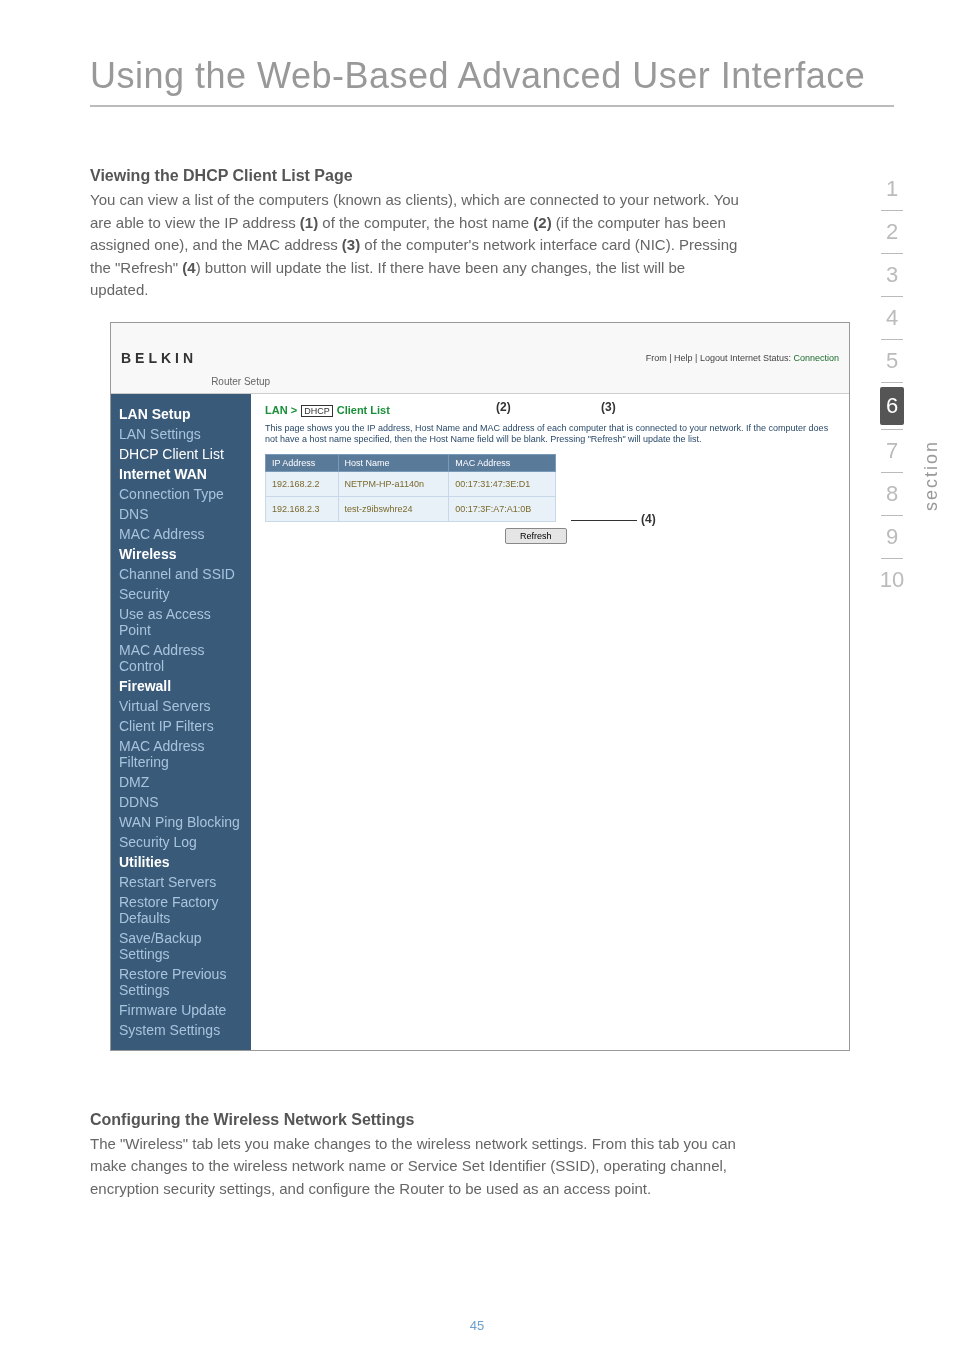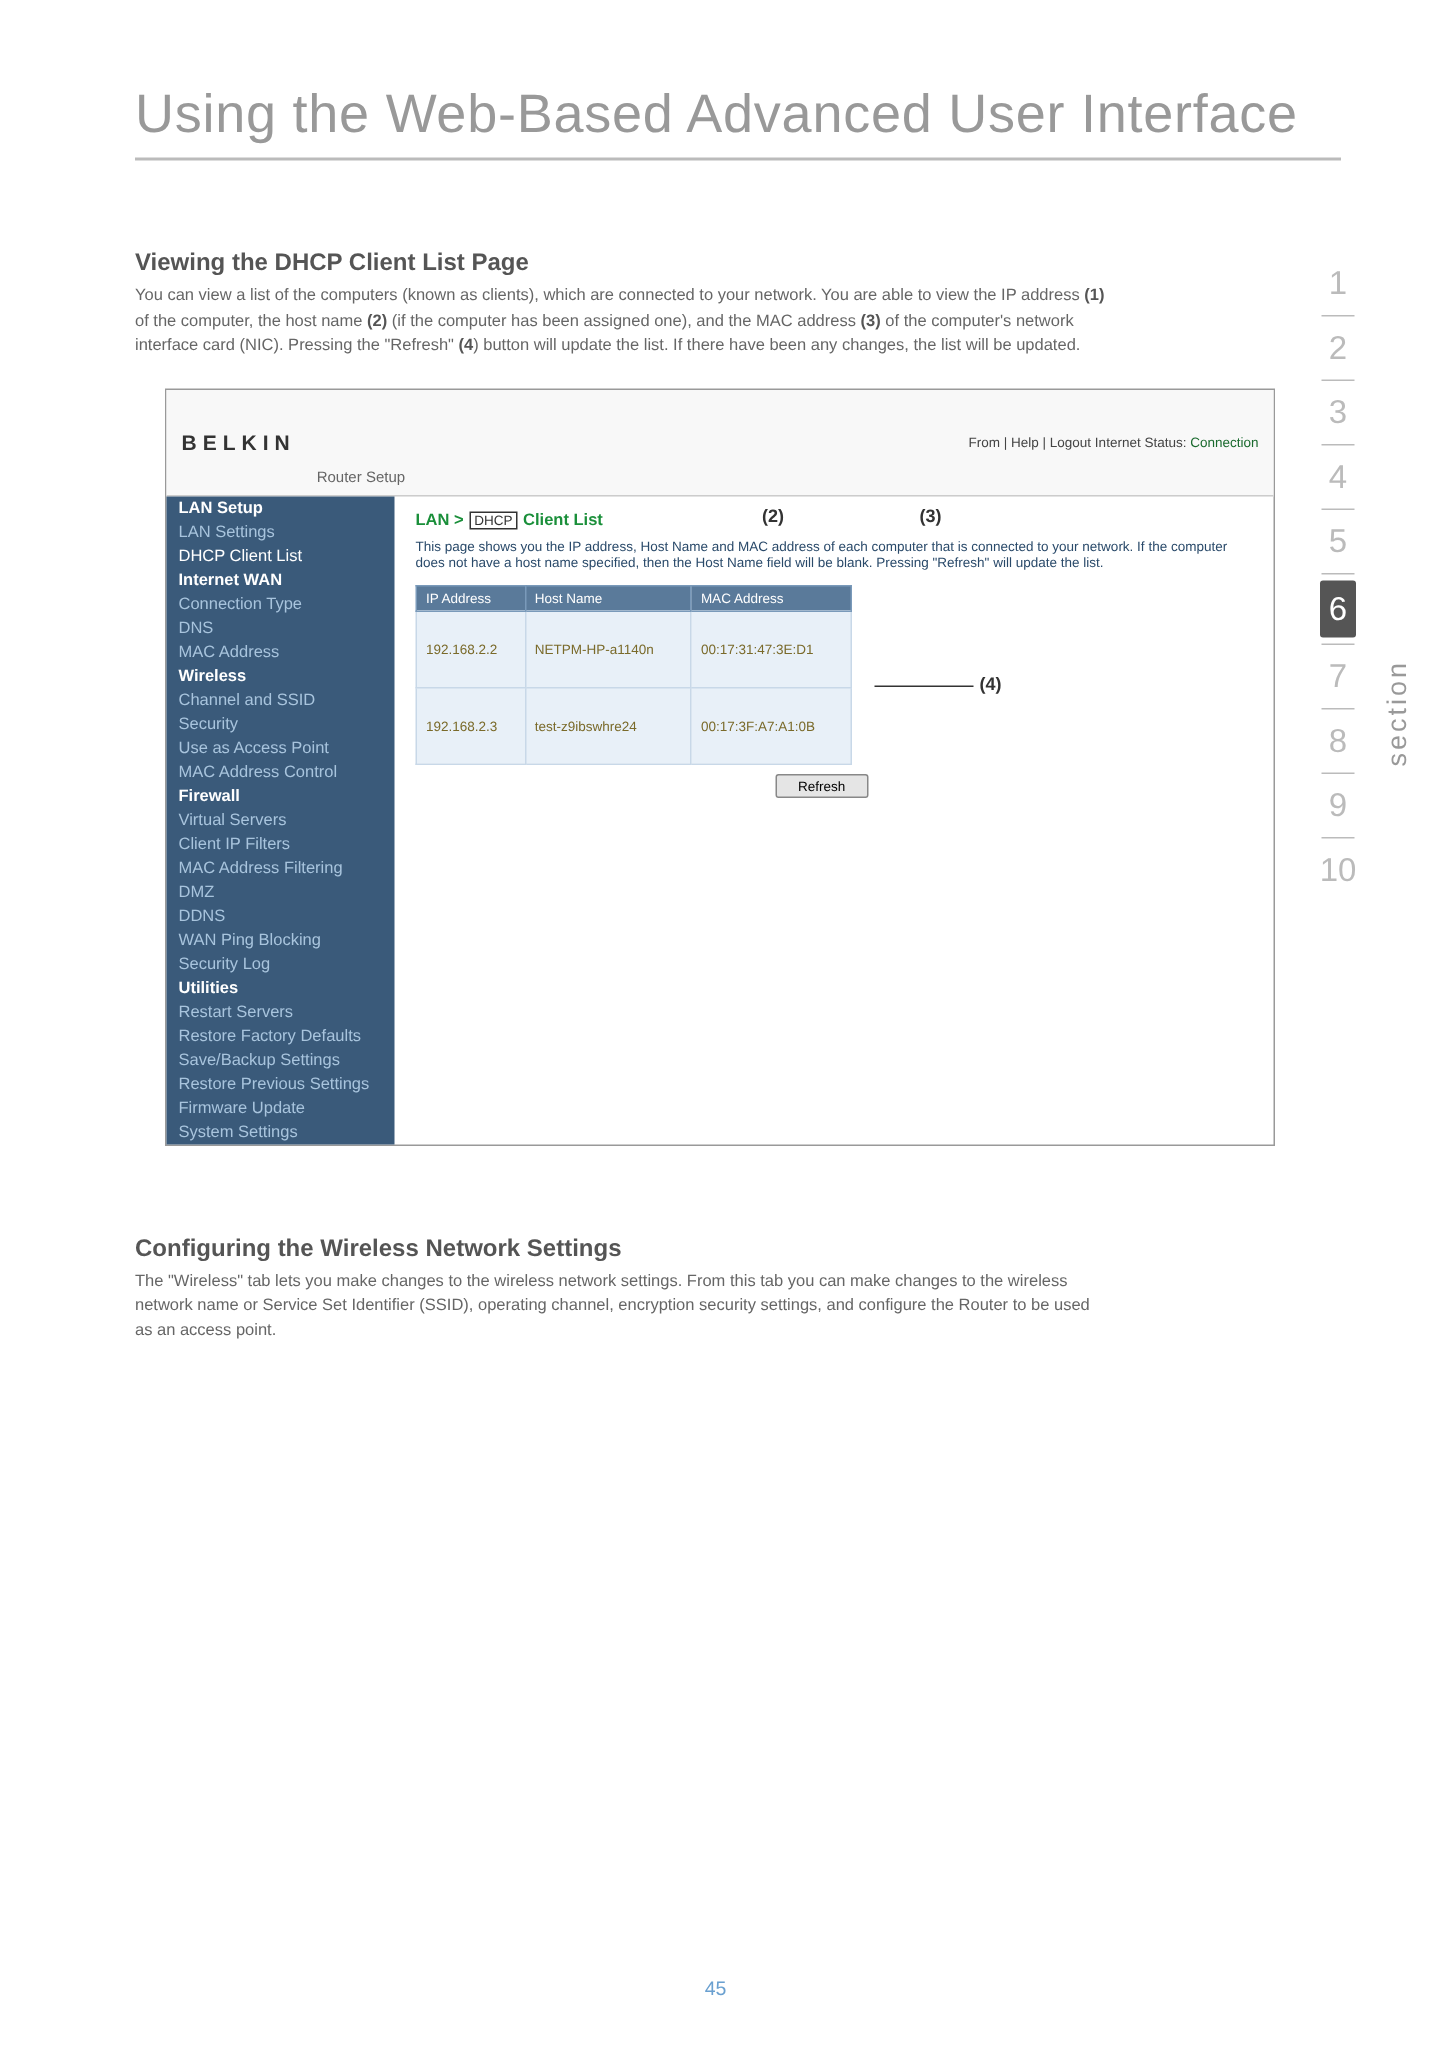--- a/index.html
+++ b/index.html
@@ -27,21 +27,21 @@
     padding: 0 60px 0 90px;
     width: 800px;
   }
   .section-heading {
     font-size: 16px;
     font-weight: bold;
     color: #555;
     margin-bottom: 4px;
   }
   .body-text {
-    font-size: 11px;
+    font-size: 15px;
     color: #666;
     line-height: 1.5;
     margin-bottom: 20px;
   }
   .bold { font-weight: bold; color: #555; }
   
   .app-screenshot {
     width: 740px;
     border: 1px solid #999;
     background: #fff;
@@ -69,25 +69,25 @@
     margin-top: 47px;
   }
   .app-status {
     margin-left: auto;
     font-size: 9px;
     color: #444;
   }
   .app-status .conn { color: #1a6a2e; }
   .app-body { display: flex; min-height: 280px; }
   .app-sidebar {
-    width: 152px;
+    width: 140px;
     background: #3a5a7a;
     color: #cfe0f0;
-    font-size: 11px;
-    padding: 0 0;
+    font-size: 14px;
+    padding: 10px 0;
   }
   .sb-group { padding: 2px 8px; color: #fff; font-weight: bold; }
   .sb-item { padding: 2px 8px; color: #a8c4dd; cursor: pointer; }
   .sb-item.active { color: #fff; }
   .app-main {
     flex: 1;
     padding: 10px 14px;
     position: relative;
   }
   .crumb {
@@ -118,21 +118,21 @@
   }
   table.client-table th {
     background: #5a7a9a;
     color: #fff;
     padding: 3px 6px;
     text-align: left;
     font-weight: normal;
     border: 1px solid #7a9aba;
   }
   table.client-table td {
-    padding: 20px 6px;
+    padding: 7px 6px;
     border: 1px solid #c8d8e8;
     background: #e8f0f8;
     color: #7a6a2a;
   }
   .refresh-wrap { margin-top: 6px; margin-left: 240px; }
   .refresh-btn {
     font-size: 9px;
     padding: 2px 14px;
     border: 1px solid #888;
     background: #e5e5e5;

